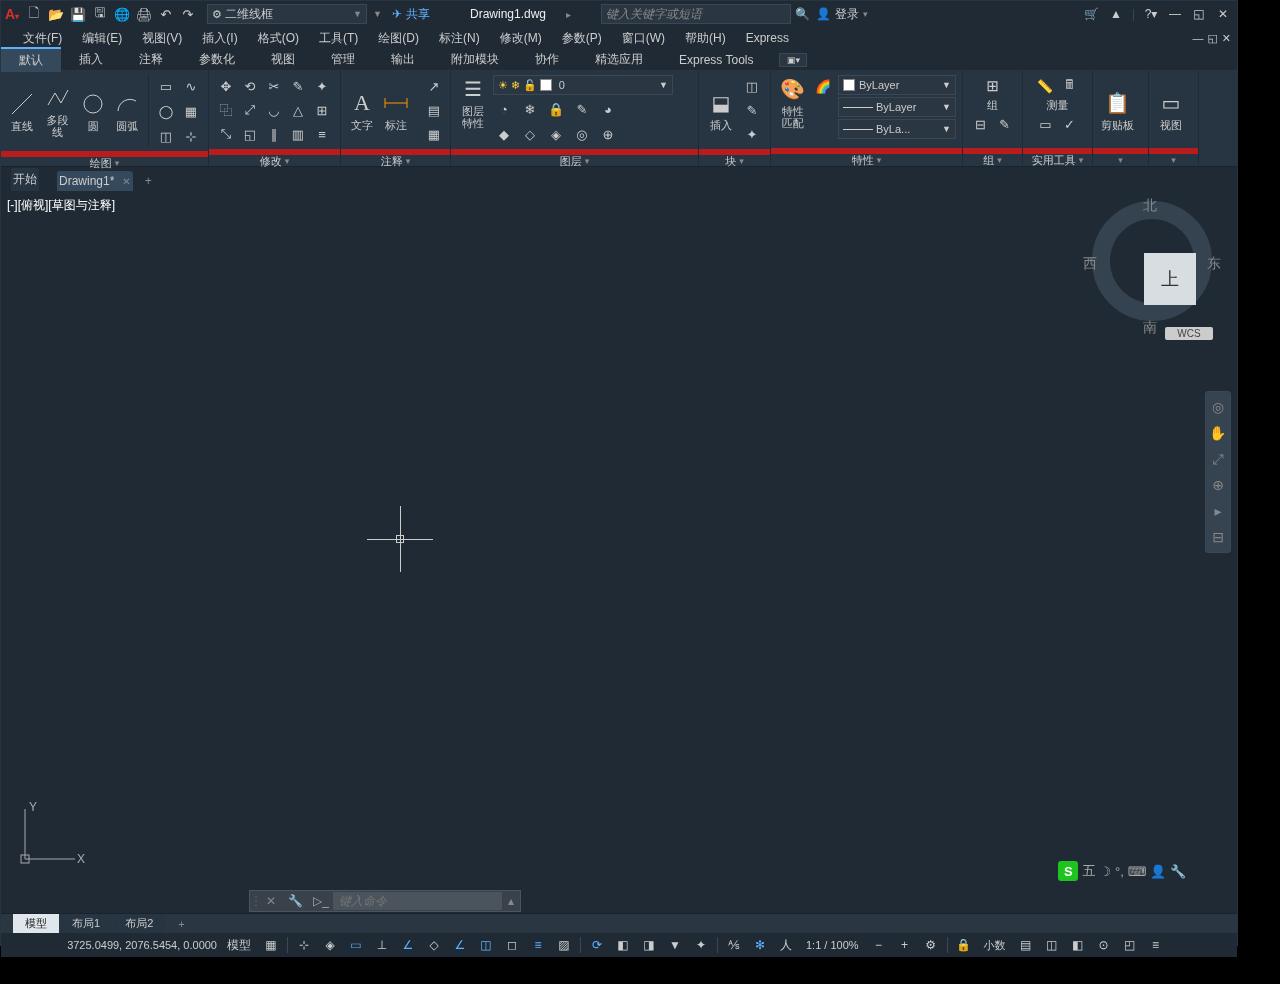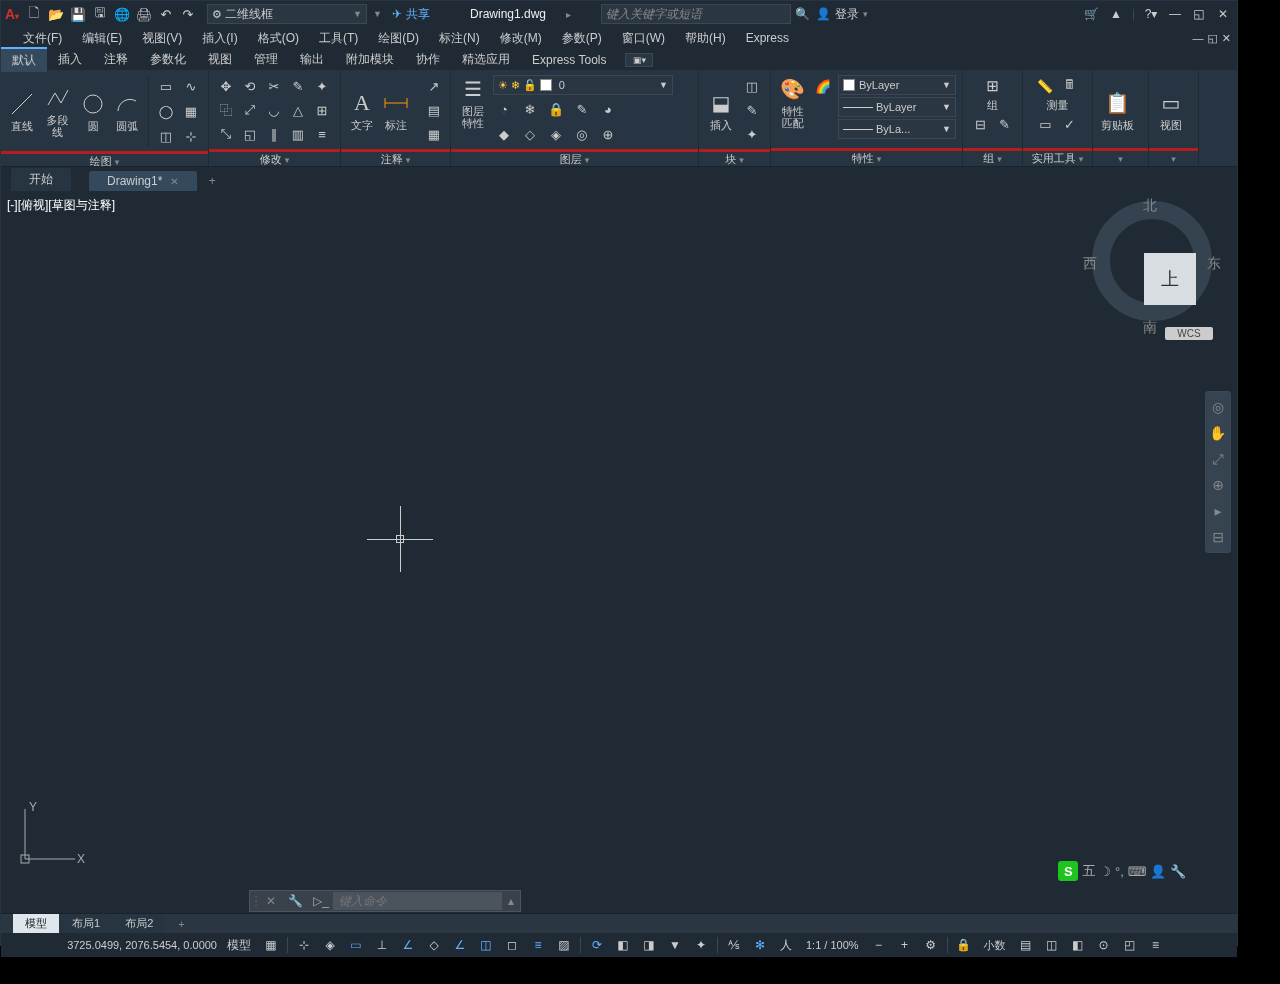--- a/index.html
+++ b/index.html
@@ -21,42 +21,42 @@
 .title-right .wbtn { width:16px; height:16px; color:#ccc; display:flex; align-items:center; justify-content:center; font-size:12px;}
 
 
 .menubar { height:22px; background:#1f2a35; display:flex; align-items:center; font-size:12px; color:#ccc; gap:0; padding-left:12px;}
 .menubar .mi { padding:2px 10px; }
 .menubar .wctrl { margin-left:auto; display:flex; gap:4px; padding-right:6px;}
 .menubar .wctrl span{font-size:11px;}
 
 
 .ribtabs { height:22px; background:#1f2a35; display:flex; align-items:center; font-size:12px; color:#ccc; border-bottom:1px solid #273543;}
-.ribtabs .rt { padding:3px 11px; }
+.ribtabs .rt { padding:3px 18px; }
 .ribtabs .rt.active { background:#34495c; border-top:2px solid #5fb1ff; }
 .ribtabs .focus { margin-left:8px; width:28px; height:14px; background:#2a3642; border:1px solid #3a4856; display:flex; align-items:center; justify-content:center; font-size:9px;}
 
 
 .ribbon { height:96px; background:#273543; display:flex; border-bottom:1px solid #1a232d;}
 .panel { border-right:1px solid #1f2a35; display:flex; flex-direction:column; }
 .panel-body { flex:1; display:flex; align-items:center; padding:4px 6px; gap:4px;}
-.panel-title { height:18px; font-size:11px; color:#ccc; text-align:center; border-top:3px solid #b91c1c; display:flex; align-items:center; justify-content:center; gap:3px;}
+.panel-title { height:18px; font-size:11px; color:#ccc; text-align:center; border-top:6px solid #b91c1c; display:flex; align-items:center; justify-content:center; gap:3px;}
 .panel-title .dd { font-size:9px; color:#888;}
 .bigbtn { display:flex; flex-direction:column; align-items:center; justify-content:center; gap:2px; min-width:30px; padding:0 2px;}
 .bigbtn .ic { width:28px; height:28px; display:flex; align-items:center; justify-content:center; color:#ccc; font-size:20px;}
 .bigbtn .lbl { font-size:11px; color:#ccc; text-align:center; line-height:12px;}
 .smgrid5 { display:grid; grid-template-columns:repeat(5,22px); grid-auto-rows:22px; gap:2px;}
 .sm { width:22px; height:22px; display:flex; align-items:center; justify-content:center; color:#ccc; font-size:13px;}
 .prop-combo { background:#2a3642; border:1px solid #3a4856; height:20px; display:flex; align-items:center; padding:0 4px; font-size:11px; color:#ccc; justify-content:space-between;}
 .prop-combo .sq { width:12px; height:12px; border:1px solid #888; background:#fff; margin-right:4px;}
 .vline { width:1px; background:#1f2a35; align-self:stretch; margin:0 2px;}
 
 
 .doctabs { height:24px; background:#1f2a35; display:flex; align-items:end; font-size:12px; padding-left:10px;}
-.doctab { padding:3px 18px; color:#ccc; background:#273543; border-radius:3px 3px 0 0; margin-right:2px; display:flex; align-items:center; gap:8px;}
+.doctab { padding:3px 2px; color:#ccc; background:#273543; border-radius:3px 3px 0 0; margin-right:2px; display:flex; align-items:center; gap:8px;}
 .doctab.active { background:#34495c;margin-left:16px; }
 .doctab .x { color:#888; font-size:10px;}
 .doctab.plus { background:transparent; padding:3px 10px; color:#888;}
 
 
 .canvas { height:698px; background:#1f2a35; position:relative; overflow:hidden;}
 .vp-label { position:absolute; left:6px; top:6px; color:#fff; font-size:12px;}
 .crosshair-h { position:absolute; width:66px; height:1px; background:#ccc; left:366px; top:348px;}
 .crosshair-v { position:absolute; width:1px; height:66px; background:#ccc; left:399px; top:315px;}
 .pickbox { position:absolute; width:8px; height:8px; border:1px solid #ccc; left:395px; top:344px;}

